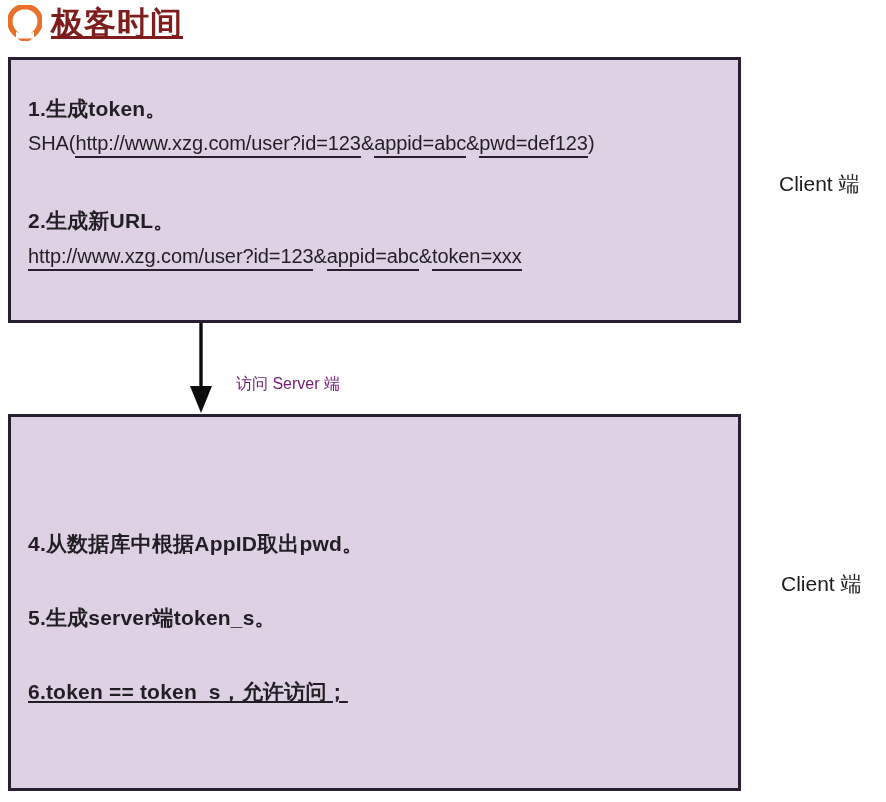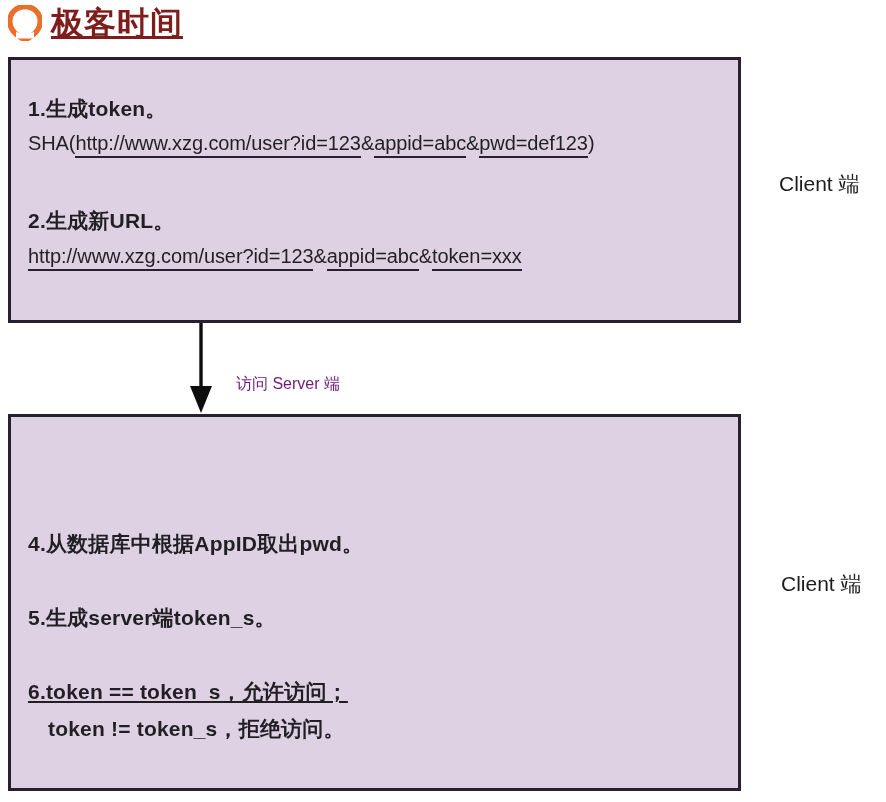--- a/index.html
+++ b/index.html
@@ -181,19 +181,18 @@
 
   <div class="proc-box" id="server-box"></div>
 
 
   <div class="step step-title" id="s-step4">4.从数据库中根据AppID取出pwd。</div>
 
   <div class="step step-title" id="s-step5">5.生成server端token_s。</div>
 
   <div class="step step-title" id="s-step6a">6.token == token_s，允许访问；</div>
 
-  <div class="step step-title" id="s-step6b">token != token_s，拒绝访问。</div>
 
   <div class="side-label" id="server-side-label">Client 端</div>
 
   <div id="watermark">@稀土掘金技术社区</div>
 
 </div>
 
 </body></html>

